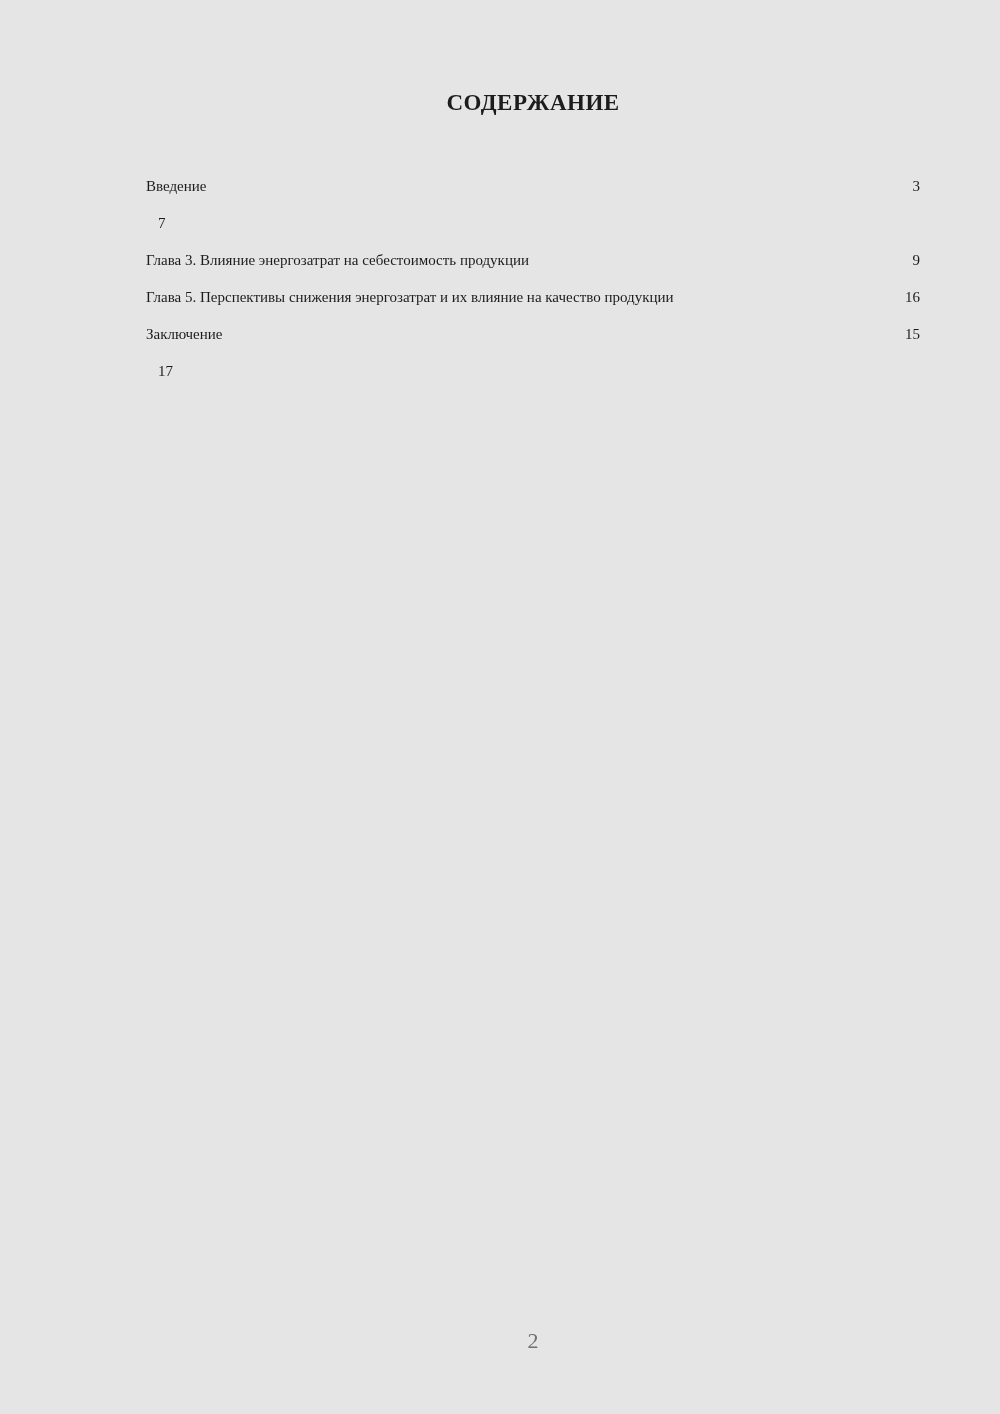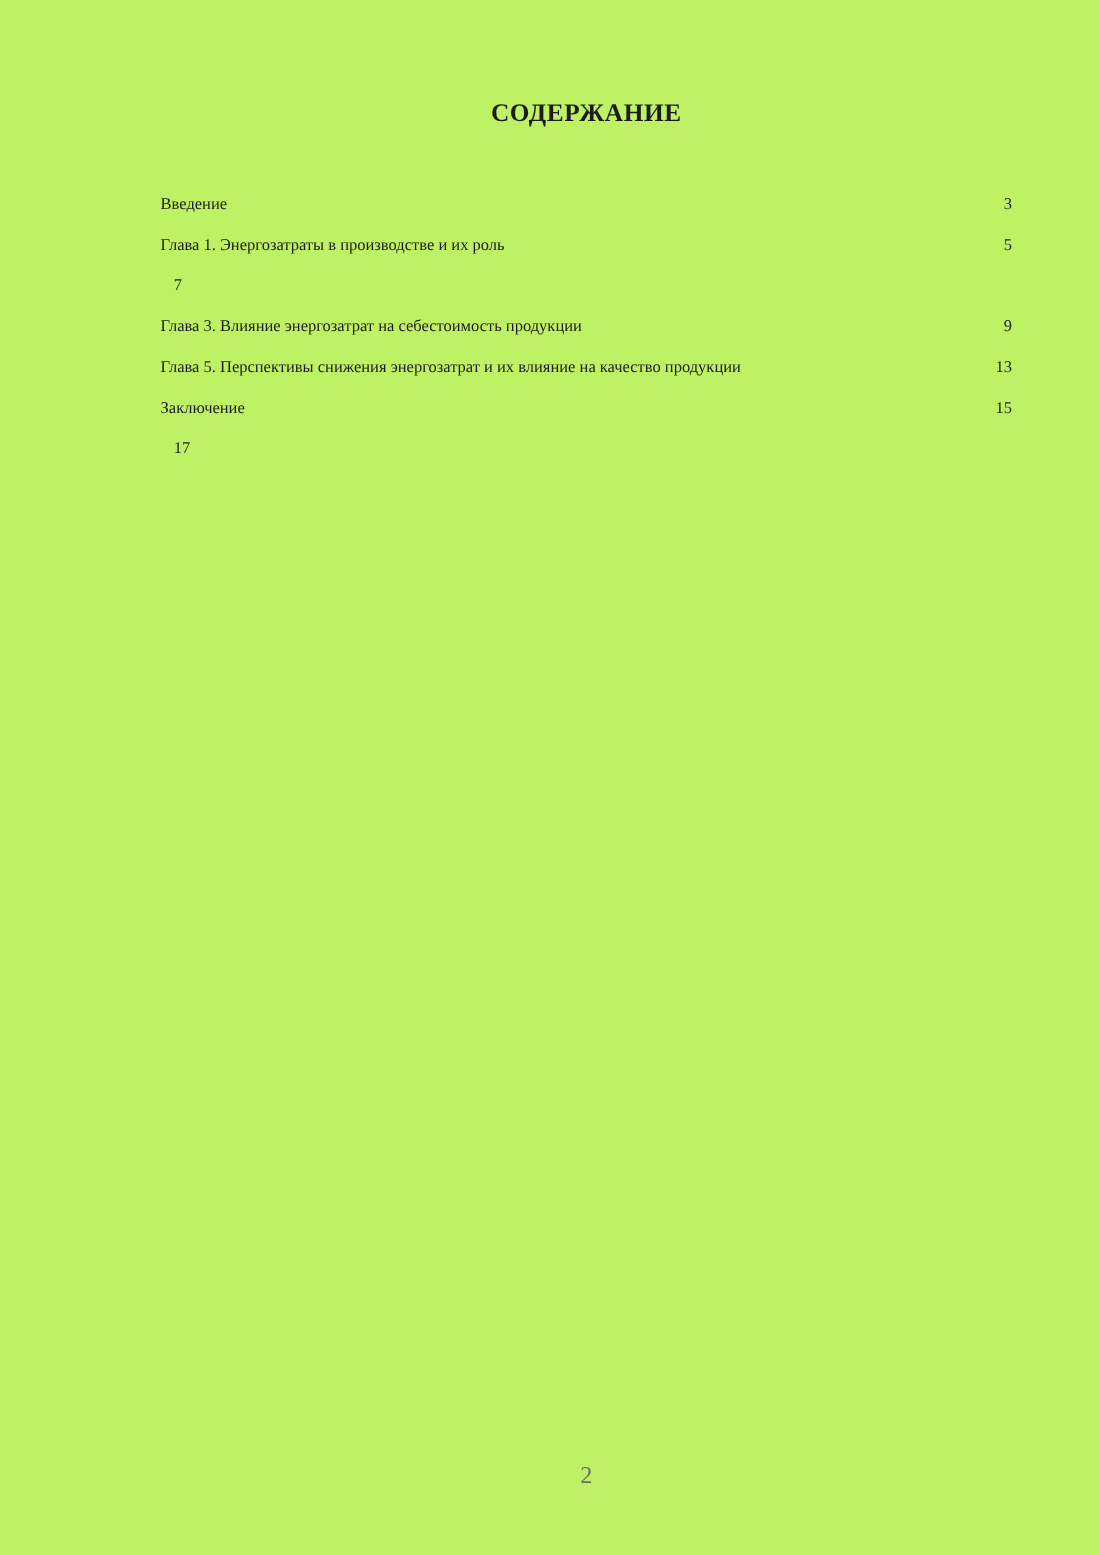--- a/index.html
+++ b/index.html
@@ -4,21 +4,21 @@
 <style>
   html, body {
     margin: 0;
     padding: 0;
     background: #ffffff;
   }
   .page {
     position: relative;
     width: 1000px;
     height: 1414px;
-    background: #bef264;
+    background: #e5e5e5;
     font-family: "Liberation Serif", "DejaVu Serif", serif;
     color: #1c1c1c;
     overflow: hidden;
   }
   .content {
     position: absolute;
     left: 146px;
     top: 88px;
     width: 774px;
   }
@@ -66,38 +66,34 @@
   <div class="content">
     <h1 class="doc-title">СОДЕРЖАНИЕ</h1>
 
     <div class="toc-list">
 
         <div class="toc-row">
           <span class="toc-label">Введение</span>
           <span class="toc-page">3</span>
         </div>
 
-        <div class="toc-row">
-          <span class="toc-label">Глава 1. Энергозатраты в производстве и их роль</span>
-          <span class="toc-page">5</span>
-        </div>
 
         <div class="toc-row">
           <span class="toc-page">7</span>
         </div>
 
         <div class="toc-row">
           <span class="toc-label">Глава 3. Влияние энергозатрат на себестоимость продукции</span>
           <span class="toc-page">9</span>
         </div>
 
 
         <div class="toc-row">
           <span class="toc-label">Глава 5. Перспективы снижения энергозатрат и их влияние на качество продукции</span>
-          <span class="toc-page">13</span>
+          <span class="toc-page">16</span>
         </div>
 
         <div class="toc-row">
           <span class="toc-label">Заключение</span>
           <span class="toc-page">15</span>
         </div>
 
         <div class="toc-row">
           <span class="toc-page">17</span>
         </div>

